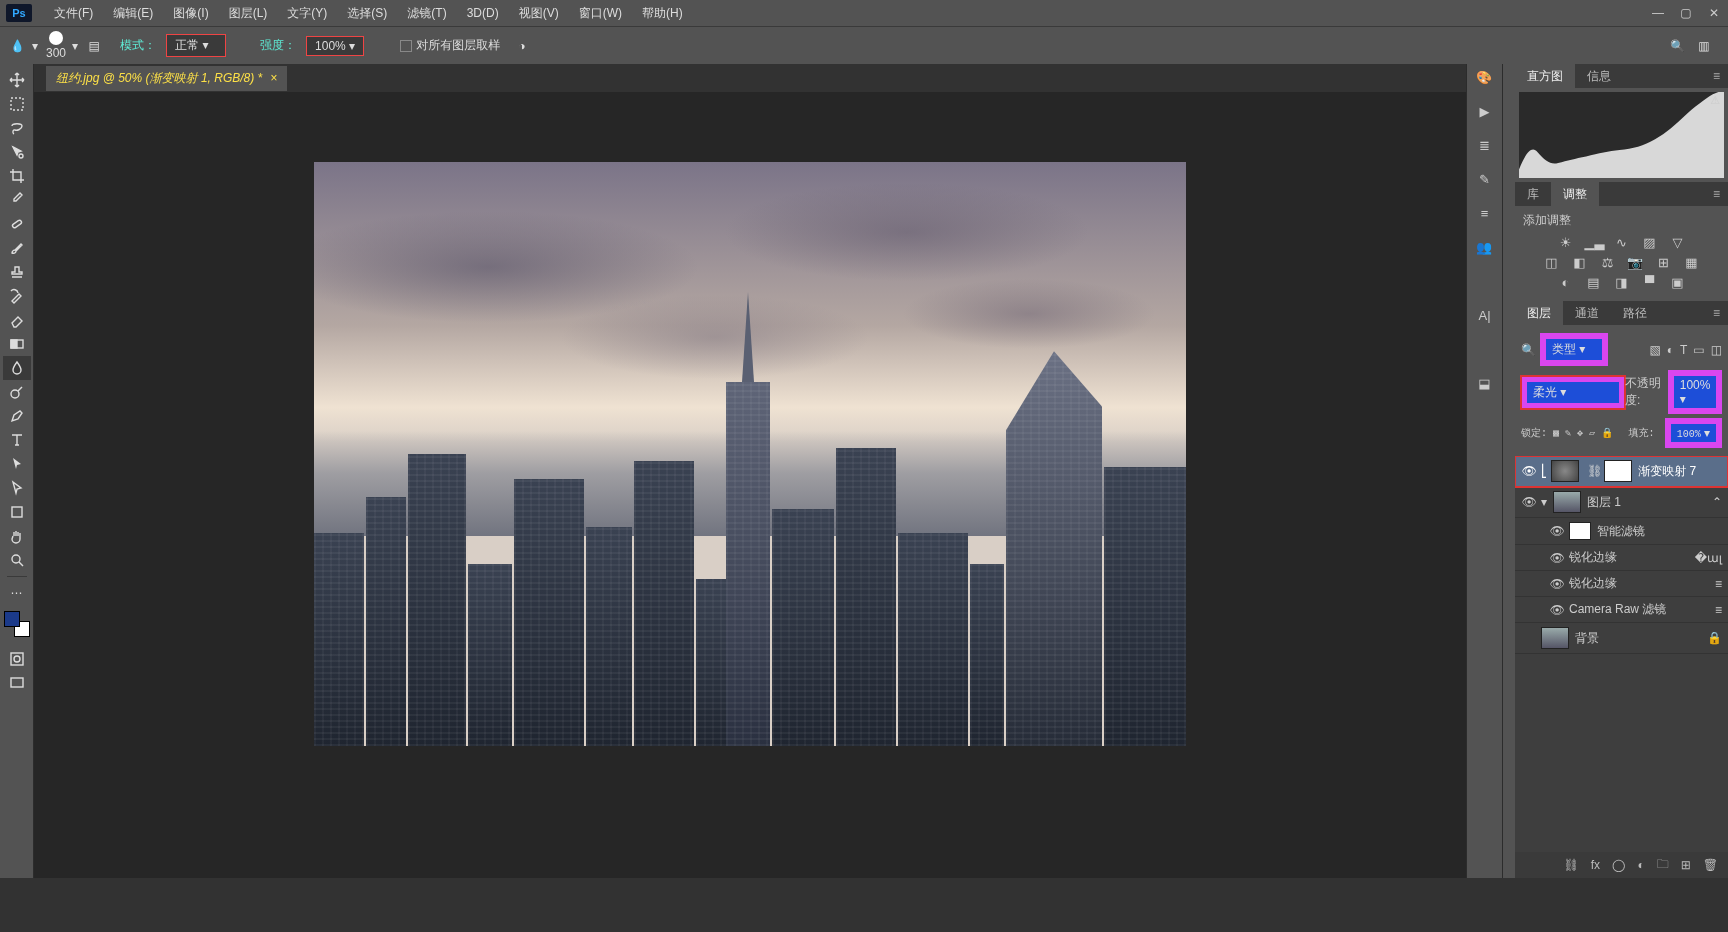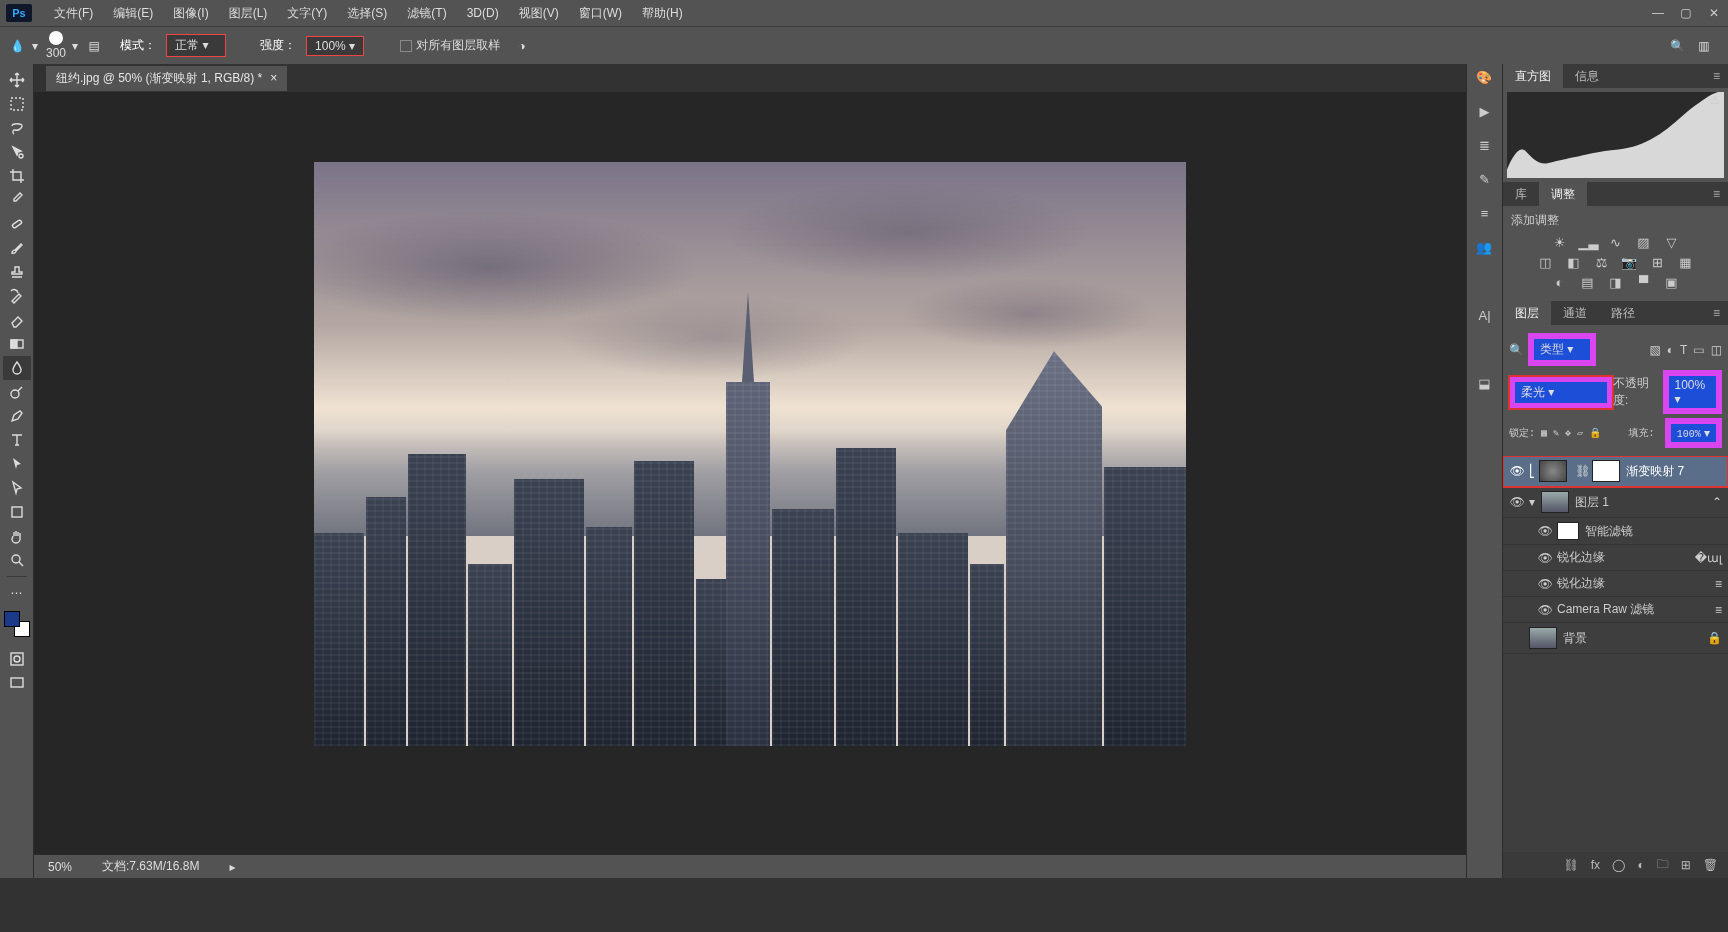--- a/index.html
+++ b/index.html
@@ -9,41 +9,41 @@
 .menubar { height:26px; background:#535353; display:flex; align-items:center; padding-left:6px; }
 .menubar .ps { width:26px; height:18px; background:#0f172a; color:#31a8ff; font-weight:bold; text-align:center; line-height:18px; margin-right:12px; border-radius:2px; font-size:11px; }
 .menubar .mi { padding:0 10px; color:#ddd; font-size:12px; line-height:26px; }
 .winbtns { margin-left:auto; display:flex; }
 .winbtns div { width:28px; text-align:center; line-height:26px; color:#ccc; }
 
 .optbar { height:38px; background:#535353; display:flex; align-items:center; padding-left:10px; border-top:1px solid #3a3a3a; color:#ddd;}
 .optbar .brush { width:24px; text-align:center; margin-right:4px;}
 .optbar .brush .dot{width:14px;height:14px;border-radius:50%;background:#fff;margin:0 auto 1px;}
 .optbar .field { background:#3a3a3a; border:1px solid #ef4444; padding:2px 8px; margin:0 4px; min-width:60px; }
-.optbar .lbl { margin:0 6px; color:#ffffff; }
+.optbar .lbl { margin:0 6px; color:#5eead4; }
 .optbar .chk { width:12px;height:12px;border:1px solid #888;display:inline-block;margin-right:4px;vertical-align:middle;}
 .optbar-right{margin-left:auto;display:flex;gap:10px;padding-right:16px;}
 
 
 .mainrow { display:flex; height:814px; }
 
 
 .tools { width:34px; background:#535353; display:flex; flex-direction:column; align-items:center; padding-top:4px; border-right:1px solid #2c2c2c;}
 .tools .t { width:28px; height:24px; display:flex; align-items:center; justify-content:center; color:#ddd; position:relative;}
 .tools .t.active { background:#3a3a3a; }
 .tools .t svg { width:16px; height:16px; stroke:#ddd; fill:none; stroke-width:1.4;}
 .tools .sep { width:20px; height:1px; background:#3a3a3a; margin:4px 0;}
 .fgbg { position:relative; width:26px; height:26px; margin-top:6px;}
 .fgbg .fg{position:absolute;width:16px;height:16px;top:0;left:0;background:#1b3a8a;border:1px solid #000;}
 .fgbg .bg{position:absolute;width:16px;height:16px;bottom:0;right:0;background:#fff;border:1px solid #000;}
 
 
 .docwrap { flex:1; background:#262626; display:flex; flex-direction:column; }
 .doctabs { height:28px; background:#323232; display:flex; align-items:center; padding-left:12px; }
-.doctab { background:#535353; padding:4px 10px; font-size:12px; color:#e5e5e5; display:flex; align-items:center;}
+.doctab { background:#535353; padding:4px 10px; font-size:12px; color:#fde047; display:flex; align-items:center;font-style:italic;}
 .doctab .x{margin-left:8px;}
 .canvaszone { flex:1; display:flex; align-items:flex-start; justify-content:center; padding-top:70px; background:#262626;}
 .canvas { width:872px; height:584px; background:#7a7a7a; position:relative; overflow:hidden;}
 .sky { position:absolute; inset:0; background:linear-gradient(180deg,#7b7488 0%,#b4a7a2 28%,#efe2d2 42%,#d9cfc6 48%);}
 .sky::before{content:"";position:absolute;inset:0;background:
  radial-gradient(ellipse 300px 80px at 20% 18%,rgba(90,85,105,.6),transparent 70%),
  radial-gradient(ellipse 260px 70px at 68% 12%,rgba(100,92,110,.55),transparent 70%),
  radial-gradient(ellipse 220px 60px at 46% 30%,rgba(130,120,130,.5),transparent 70%),
  radial-gradient(ellipse 180px 50px at 82% 26%,rgba(110,100,115,.5),transparent 70%);}
 .cityfar{position:absolute;left:0;right:0;top:46%;height:18%;background:linear-gradient(180deg,rgba(150,150,160,.0),rgba(120,125,138,.6) 40%,rgba(95,100,115,.85));}
@@ -51,21 +51,21 @@
 .bldg{position:absolute;bottom:0;background:linear-gradient(180deg,#3a4252,#1f2530);} 
 .bldg::after{content:"";position:absolute;inset:0;background:repeating-linear-gradient(0deg,rgba(255,255,255,.05) 0 2px,transparent 2px 6px),repeating-linear-gradient(90deg,rgba(255,255,255,.04) 0 2px,transparent 2px 8px);}
 .spire{position:absolute;bottom:100%;left:50%;transform:translateX(-50%);width:0;height:0;}
 .status { height:24px; background:#535353; display:flex; align-items:center; padding:0 14px; color:#ddd; border-top:1px solid #2c2c2c;}
 .status span{margin-right:30px;}
 
 
 .rightarea{display:flex;}
 .vstrip{width:36px;background:#535353;border-left:1px solid #2c2c2c;display:flex;flex-direction:column;align-items:center;padding-top:6px;gap:18px;}
 .vstrip div{width:20px;height:16px;color:#ccc;font-size:13px;text-align:center;}
-.panels{width:226px;background:#535353;display:flex;flex-direction:column;border-left:1px solid #2c2c2c;}
+.panels{width:226px;background:#535353;display:flex;flex-direction:column;border-left:1px solid #2c2c2c;padding-left:12px;}
 .ptabs{display:flex;height:24px;background:#3a3a3a;}
 .ptab{padding:0 12px;line-height:24px;color:#bbb;font-size:12px;}
 .ptab.on{background:#535353;color:#eee;}
 .ptabs .menu{margin-left:auto;padding-right:8px;line-height:24px;color:#aaa;}
 
 .histogram{height:86px;background:#2a2a2a;margin:4px;position:relative;overflow:hidden;}
 .histogram svg{width:100%;height:100%;}
 
 .adj-body{padding:6px 8px;color:#ccc;}
 .adj-body .row{display:flex;gap:10px;margin:6px 0;justify-content:center;}
@@ -296,25 +296,20 @@
           <div class="bldg" style="left:584px;width:70px;height:70%;"></div>
           <div class="bldg" style="left:656px;width:34px;height:60%;"></div>
 
           <div class="bldg" style="left:692px;width:96px;height:130%;clip-path:polygon(0 20%,50% 0,100% 14%,100% 100%,0 100%);background:linear-gradient(180deg,#6b7184,#262c38);">
             <div class="spire" style="border-left:2px solid transparent;border-right:2px solid transparent;border-bottom:110px solid #7a8090;left:34%;"></div>
           </div>
           <div class="bldg" style="left:790px;width:82px;height:92%;"></div>
         </div>
       </div>
     </div>
-    <div class="status">
-      <span>50%</span>
-      <span>文档:7.63M/16.8M</span>
-      <span>▸</span>
-    </div>
   </div>
 
   <div class="rightarea">
     <div class="vstrip">
       <div>🎨</div>
       <div>▶</div>
       <div>≣</div>
       <div>✎</div>
       <div>≡</div>
       <div>👥</div>

